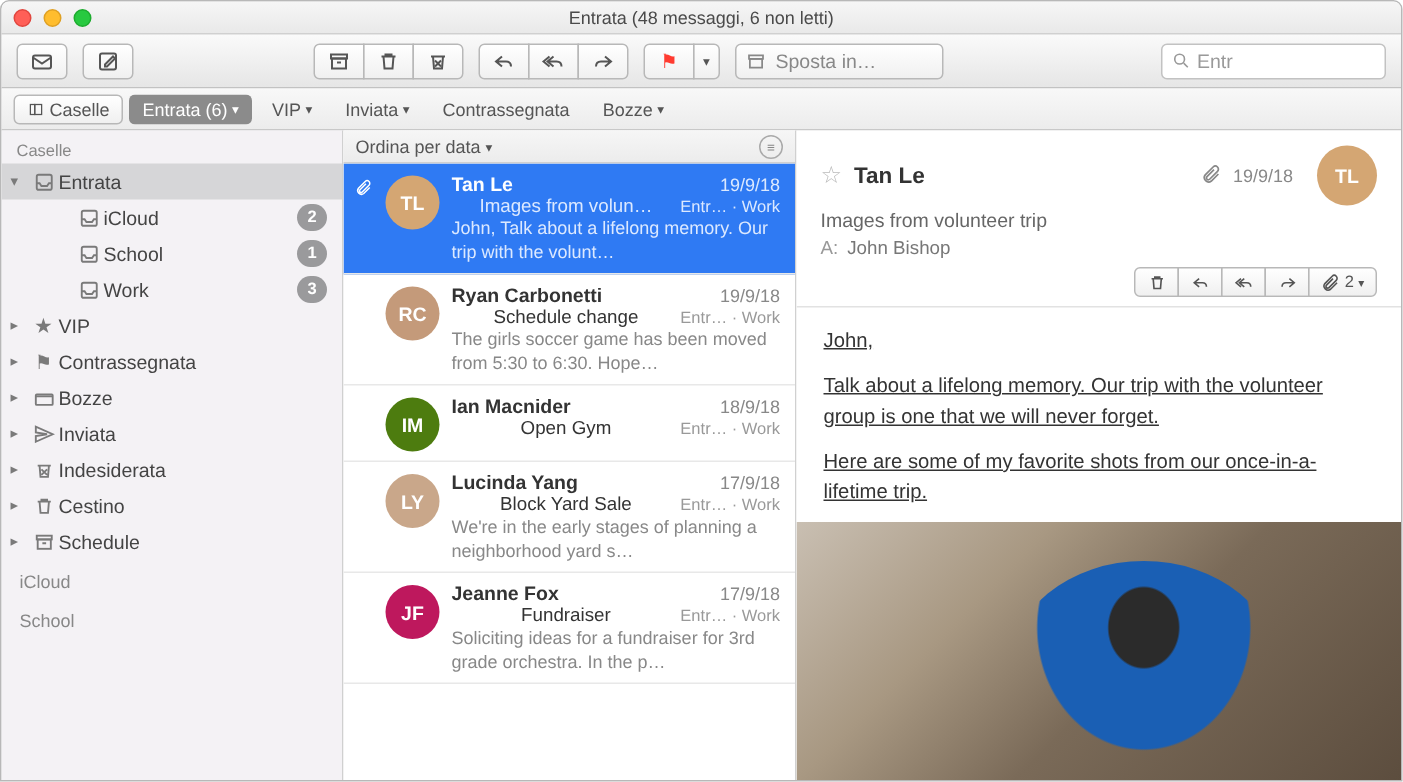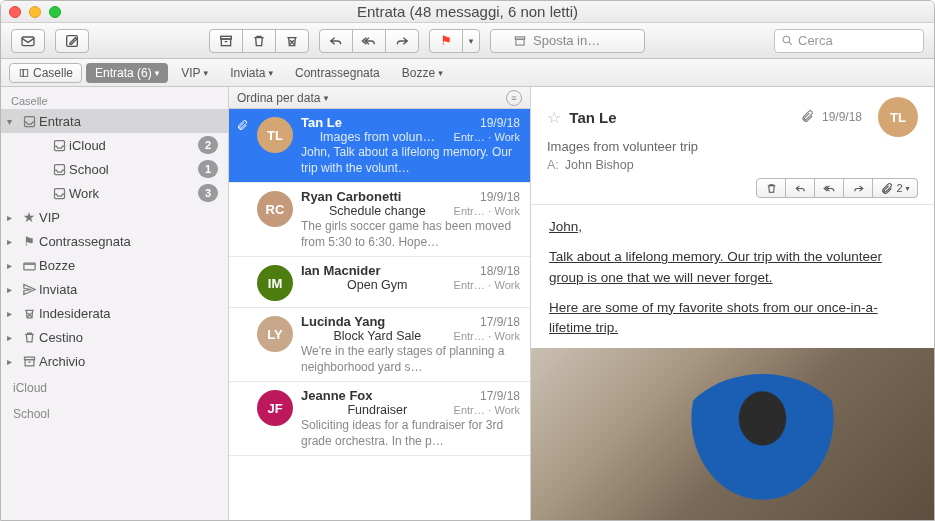--- a/index.html
+++ b/index.html
@@ -5,32 +5,32 @@
 * { margin: 0; padding: 0; box-sizing: border-box; }
 body { font-family: -apple-system, "Helvetica Neue", Arial, sans-serif; font-size: 13px; color: #333; background: #fff; width: 935px; height: 521px; overflow: hidden; border: 1px solid #b8b8b8; border-radius: 6px 6px 0 0; }
 
 
 .titlebar { height: 22px; background: linear-gradient(#f6f6f6,#e9e9e9); border-bottom: 1px solid #d0d0d0; display: flex; align-items: center; padding: 0 8px; position: relative; }
 .traffic { display: flex; gap: 8px; }
 .tl { width: 12px; height: 12px; border-radius: 50%; }
 .tl.red { background: #ff5f57; border: 1px solid #e1463e; }
 .tl.yellow { background: #ffbd2e; border: 1px solid #dfa023; }
 .tl.green { background: #28c940; border: 1px solid #1dac2e; }
-.wtitle { position: absolute; left: 0; right: 0; text-align: center; font-size: 15px; color: #4a4a4a; pointer-events: none; }
+.wtitle { position: absolute; left: 0; right: 0; text-align: center; font-size: 12px; color: #4a4a4a; pointer-events: none; }
 
 
 .toolbar { height: 36px; background: linear-gradient(#fafafa,#e6e6e6); border-bottom: 1px solid #c2c2c2; display: flex; align-items: center; padding: 0 10px; gap: 10px; }
 .tbtn-group { display: flex; }
 .tbtn { height: 24px; min-width: 34px; background: linear-gradient(#ffffff,#f0f0f0); border: 1px solid #b8b8b8; border-radius: 4px; display: flex; align-items: center; justify-content: center; cursor: pointer; color: #555; }
 .tbtn-group .tbtn { border-radius: 0; margin-left: -1px; }
 .tbtn-group .tbtn:first-child { border-radius: 4px 0 0 4px; margin-left: 0; }
 .tbtn-group .tbtn:last-child { border-radius: 0 4px 4px 0; }
 .tbtn svg { width: 16px; height: 16px; }
 .flagbtn .flag { color: #ff3b30; }
-.movebox { flex: 1; max-width: 180px; height: 24px; background: linear-gradient(#fff,#f0f0f0); border: 1px solid #b8b8b8; border-radius: 4px; display: flex; align-items: center; padding: 0 22px; gap: 6px; color: #888; }
+.movebox { flex: 1; max-width: 180px; height: 24px; background: linear-gradient(#fff,#f0f0f0); border: 1px solid #b8b8b8; border-radius: 4px; display: flex; align-items: center; padding: 0 6px; gap: 6px; color: #888; }
 .toolbar-spacer { flex: 1; }
 .searchbox { width: 150px; height: 24px; background: #fff; border: 1px solid #c2c2c2; border-radius: 4px; display: flex; align-items: center; padding: 0 6px; gap: 4px; color: #999; }
 
 
 .favbar { height: 28px; background: linear-gradient(#f8f8f8,#ececec); border-bottom: 1px solid #c8c8c8; display: flex; align-items: center; padding: 0 8px; gap: 4px; font-size: 12px; }
 .favbtn { padding: 2px 8px; border: 1px solid transparent; border-radius: 4px; cursor: pointer; color: #555; display: flex; align-items: center; gap: 3px; }
 .favbtn.boxes { border-color: #b8b8b8; background: linear-gradient(#fff,#f0f0f0); }
 .favbtn.entrata { background: #8b8b8b; color: #fff; }
 .chev { font-size: 9px; }
 
@@ -169,21 +169,21 @@
         <rect x="5" y="9" width="14" height="10"></rect>
       </svg>
     <span>Sposta in…</span>
   </div>
   <div class="toolbar-spacer"></div>
   <div class="searchbox">
     <svg width="13" height="13" viewBox="0 0 24 24" fill="none" stroke="currentColor" stroke-width="2">
         <circle cx="10" cy="10" r="6"></circle>
         <path d="M20 20l-5-5"></path>
       </svg>
-    <span>Cerca</span>
+    <span>Entr</span>
   </div>
 </div>
 
 <div class="favbar">
   <div class="favbtn boxes">
     <svg width="12" height="10" viewBox="0 0 24 24" fill="none" stroke="currentColor" stroke-width="2">
         <rect x="3" y="4" width="7" height="16"></rect>
         <rect x="10" y="4" width="11" height="16"></rect>
       </svg>
     <span>Caselle</span>
@@ -306,21 +306,21 @@
         </div>
         <div class="sb-row">
           <span class="sb-disclosure">▸</span>
           <span class="sb-icon">
             <svg viewBox="0 0 24 24" fill="none" stroke="currentColor" stroke-width="2">
               <rect x="4" y="5" width="16" height="4"></rect>
               <rect x="5" y="9" width="14" height="10"></rect>
               <path d="M10 13h4"></path>
             </svg>
           </span>
-          <span class="sb-label">Archivio</span>
+          <span class="sb-label">Schedule</span>
         </div>
       </div>
     <div id="sb-accounts">
         <div class="sb-account">iCloud</div>
         <div class="sb-account">School</div>
       </div>
   </div>
 
   <div class="msglist">
     <div class="sortbar">

